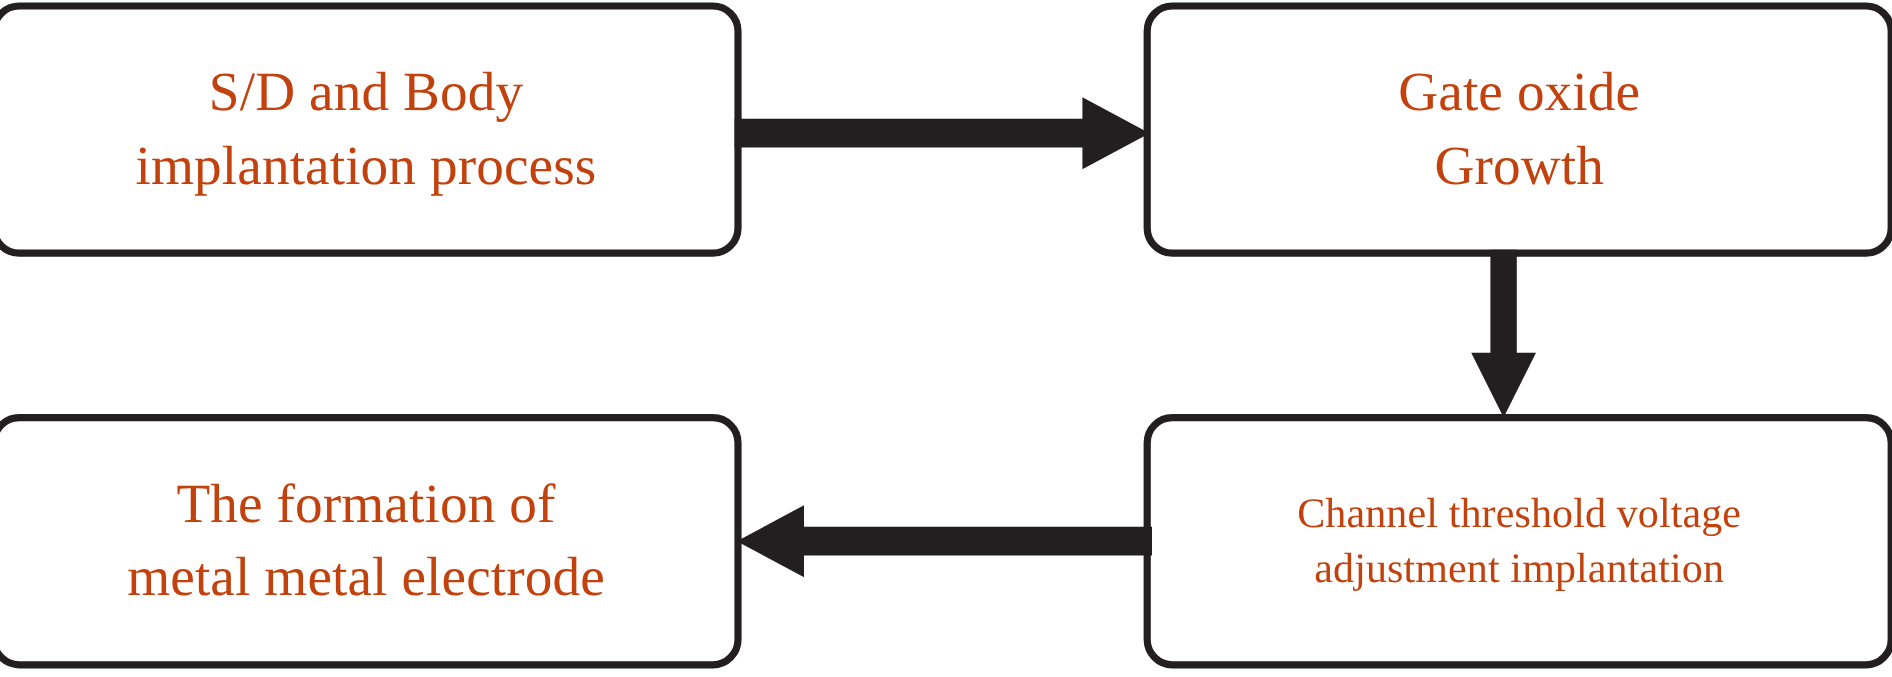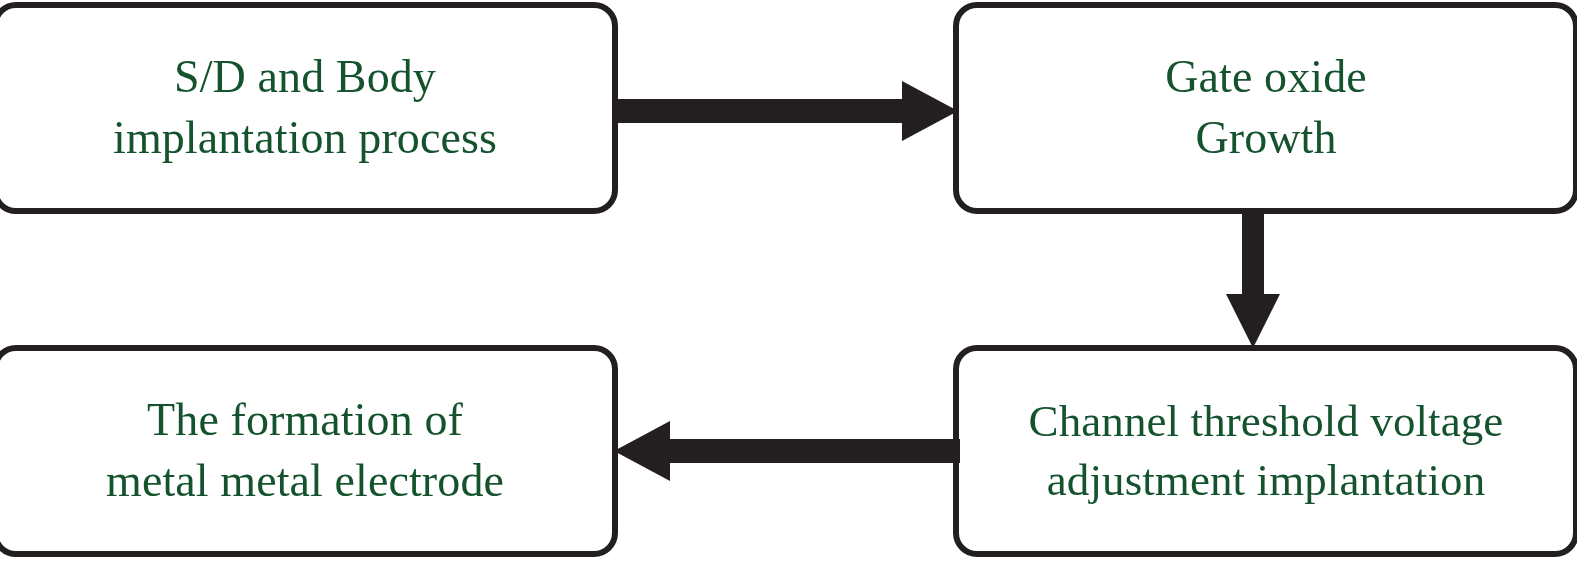--- a/index.html
+++ b/index.html
@@ -20,21 +20,21 @@
     box-sizing: border-box;
     border: 6px solid #231f20;
     border-radius: 24px;
     background: #ffffff;
     display: flex;
     align-items: center;
     justify-content: center;
     text-align: center;
   }
   .node-label {
-    color: #14532d;
+    color: #c2410c;
     font-size: 46px;
     line-height: 1.32;
     letter-spacing: 0.1px;
     padding: 0 8px;
     white-space: pre-line;
   }
   
   #node-sd-body {
     left: -8px;
     top: 2px;
@@ -49,21 +49,21 @@
     height: 212px;
   }
   
   #node-channel-threshold {
     left: 953px;
     top: 345px;
     width: 626px;
     height: 212px;
   }
   #node-channel-threshold .node-label {
-    font-size: 45px;
+    font-size: 35px;
     padding: 0 4px;
   }
   
   #node-metal-gate {
     left: -8px;
     top: 345px;
     width: 626px;
     height: 212px;
   }
 

